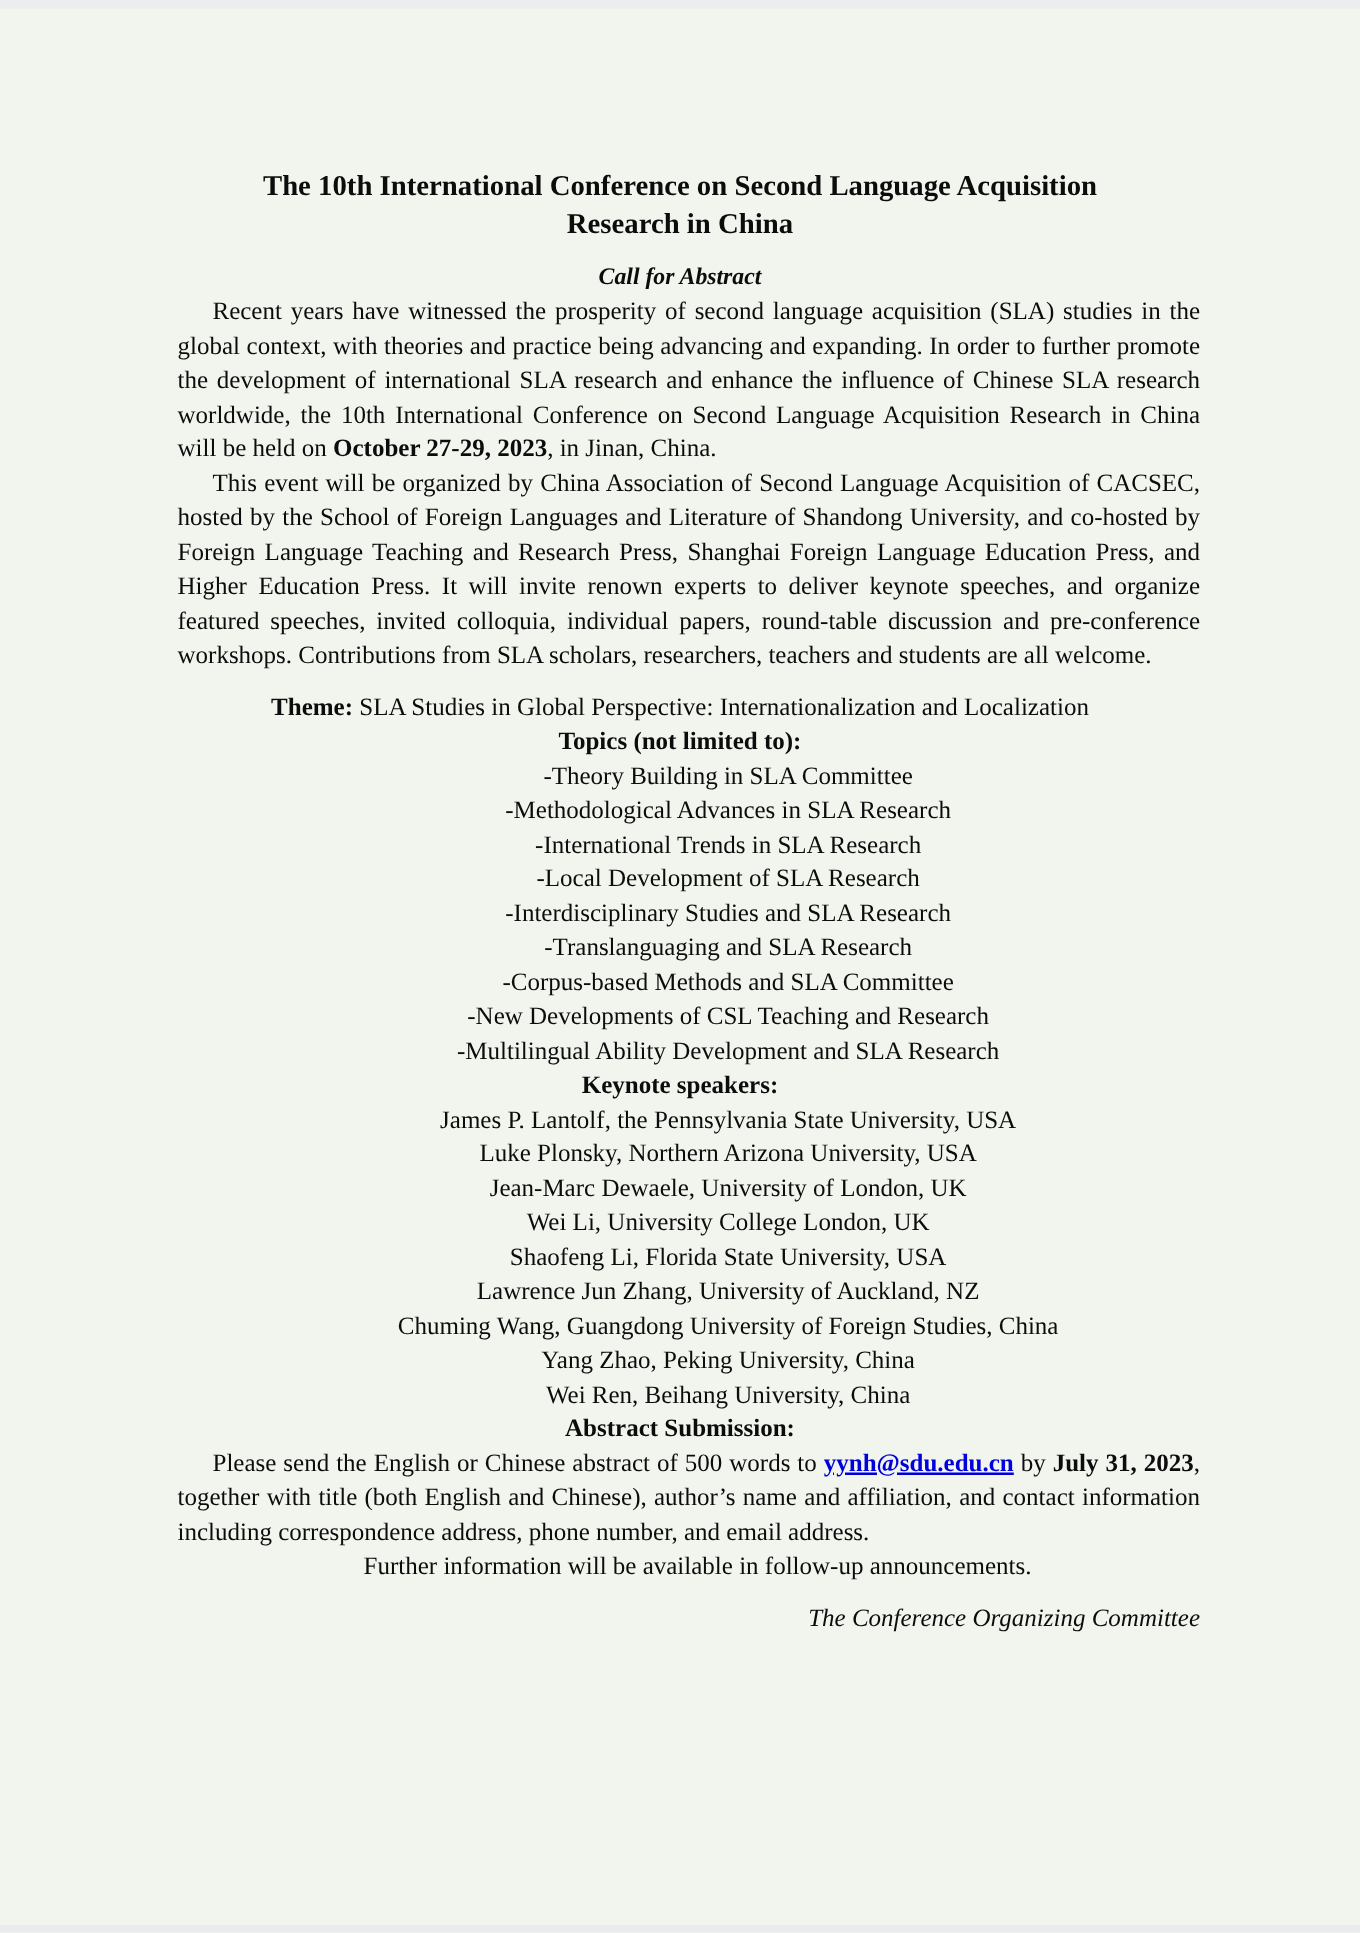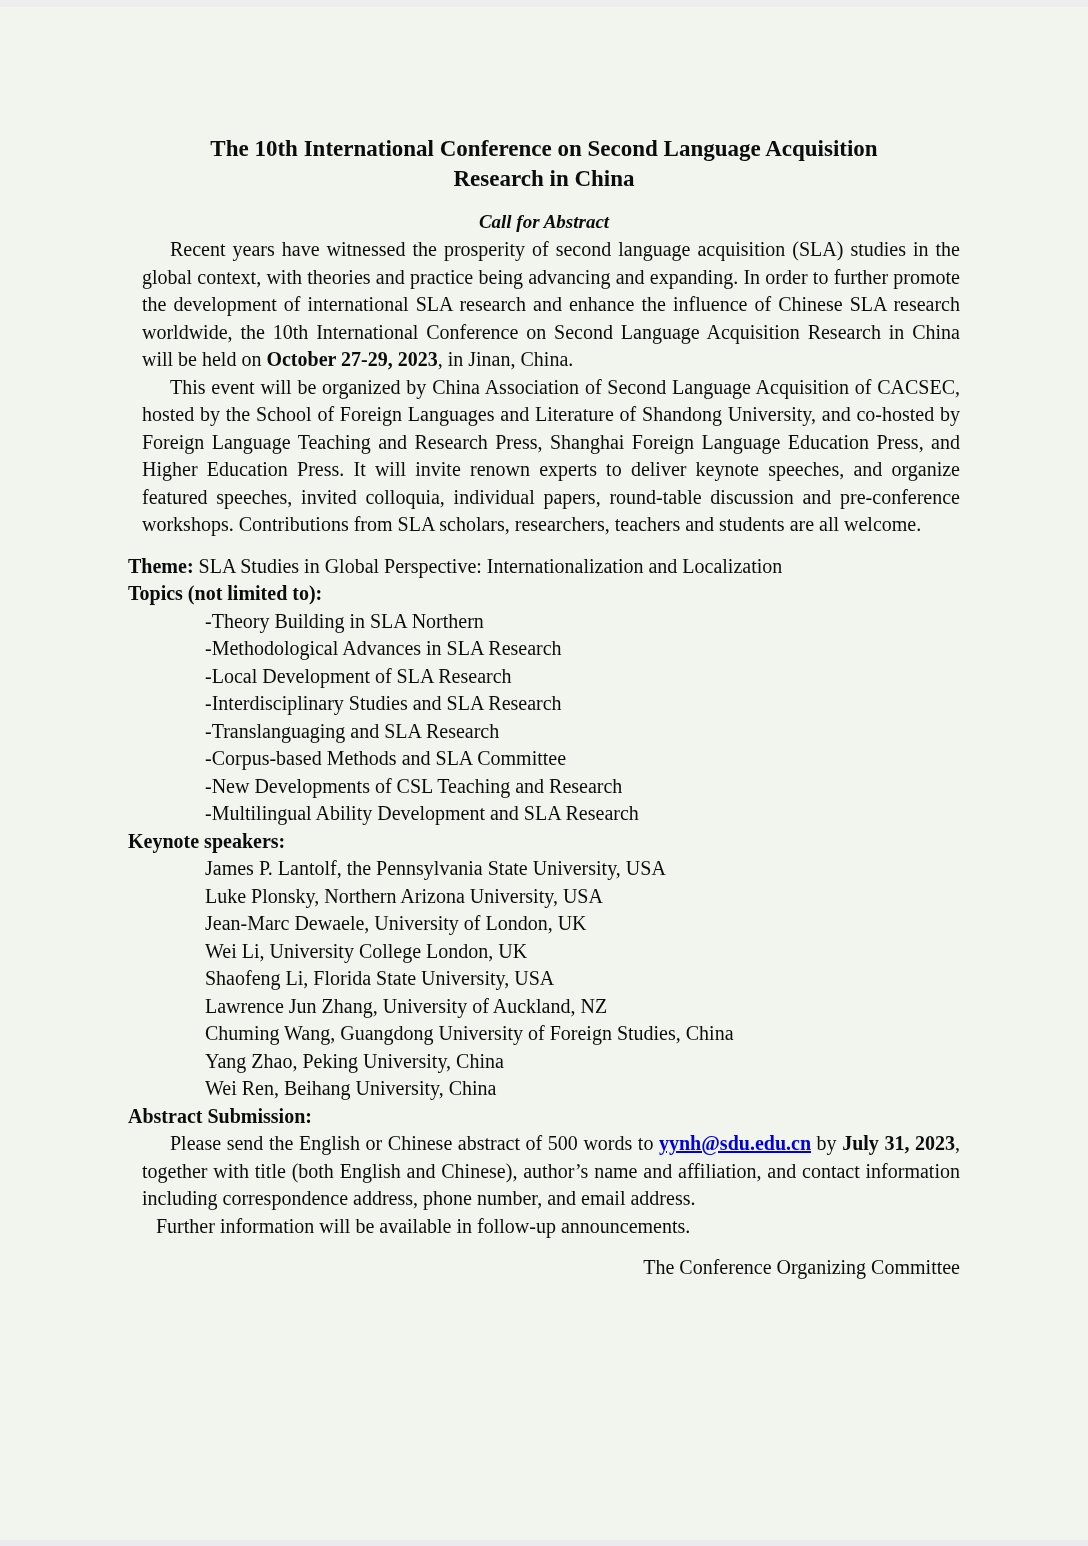--- a/index.html
+++ b/index.html
@@ -40,27 +40,28 @@
     font-size: 19px;
     line-height: 28px;
     font-weight: bold;
     font-style: italic;
     text-align: center;
   }
   .body {
     margin: 0;
     font-size: 20px;
     line-height: 27.5px;
+    text-align: center;
   }
   .ind  { text-indent: 28px; }
   .just { text-align: justify; margin-left: 14px; }
   .bold { font-weight: bold; }
   .theme { margin-top: 14px; }
   .item { padding-left: 77px; }
-  .closing { margin-top: 14px; }
+  .closing { margin-top: 14px; font-style: italic; }
   .right { text-align: right; }
   .b { font-weight: bold; }
   a.link {
     font-weight: bold;
     text-decoration: underline;
     cursor: pointer;
   }
 </style>
 </head>
 <body>
@@ -78,22 +79,23 @@
 
     <p class="body ind just"><span>Recent years have witnessed the prosperity of second language acquisition (SLA) studies in the global context, with theories and practice being advancing and expanding. In order to further promote the development of international SLA research and enhance the influence of Chinese SLA research worldwide, the 10th International Conference on Second Language Acquisition Research in China will be held on </span><span class="b">October 27-29, 2023</span><span>, in Jinan, China.</span></p>
 
     <p class="body ind just">This event will be organized by China Association of Second Language Acquisition of CACSEC, hosted by the School of Foreign Languages and Literature of Shandong University, and co-hosted by Foreign Language Teaching and Research Press, Shanghai Foreign Language Education Press, and Higher Education Press. It will invite renown experts to deliver keynote speeches, and organize featured speeches, invited colloquia, individual papers, round-table discussion and pre-conference workshops. Contributions from SLA scholars, researchers, teachers and students are all welcome.</p>
 
     <p class="body theme"><span class="b">Theme:</span><span> SLA Studies in Global Perspective: Internationalization and Localization</span></p>
 
     <p class="body bold">Topics (not limited to):</p>
 
     <div>
-      <p class="body item">-Theory Building in SLA Northern</p>
+      <p class="body item">-Theory Building in SLA Committee</p>
       <p class="body item">-Methodological Advances in SLA Research</p>
+      <p class="body item">-International Trends in SLA Research</p>
       <p class="body item">-Local Development of SLA Research</p>
       <p class="body item">-Interdisciplinary Studies and SLA Research</p>
       <p class="body item">-Translanguaging and SLA Research</p>
       <p class="body item">-Corpus-based Methods and SLA Committee</p>
       <p class="body item">-New Developments of CSL Teaching and Research</p>
       <p class="body item">-Multilingual Ability Development and SLA Research</p>
     </div>
 
     <p class="body bold">Keynote speakers:</p>
 

